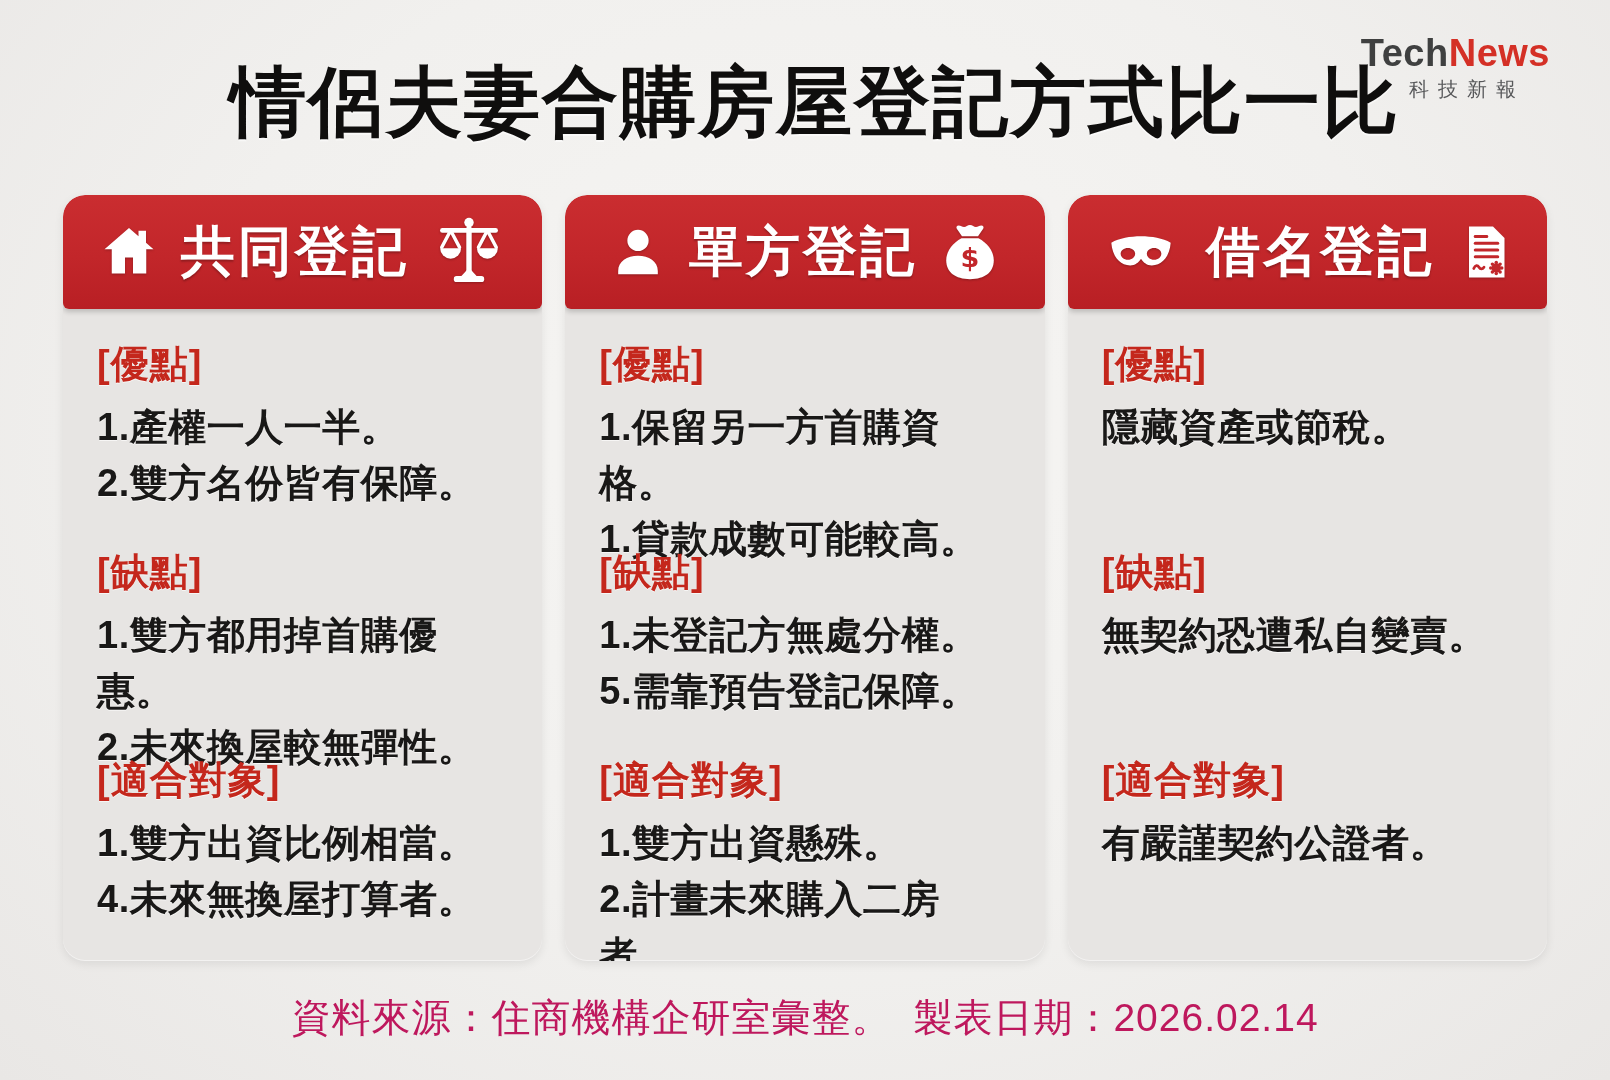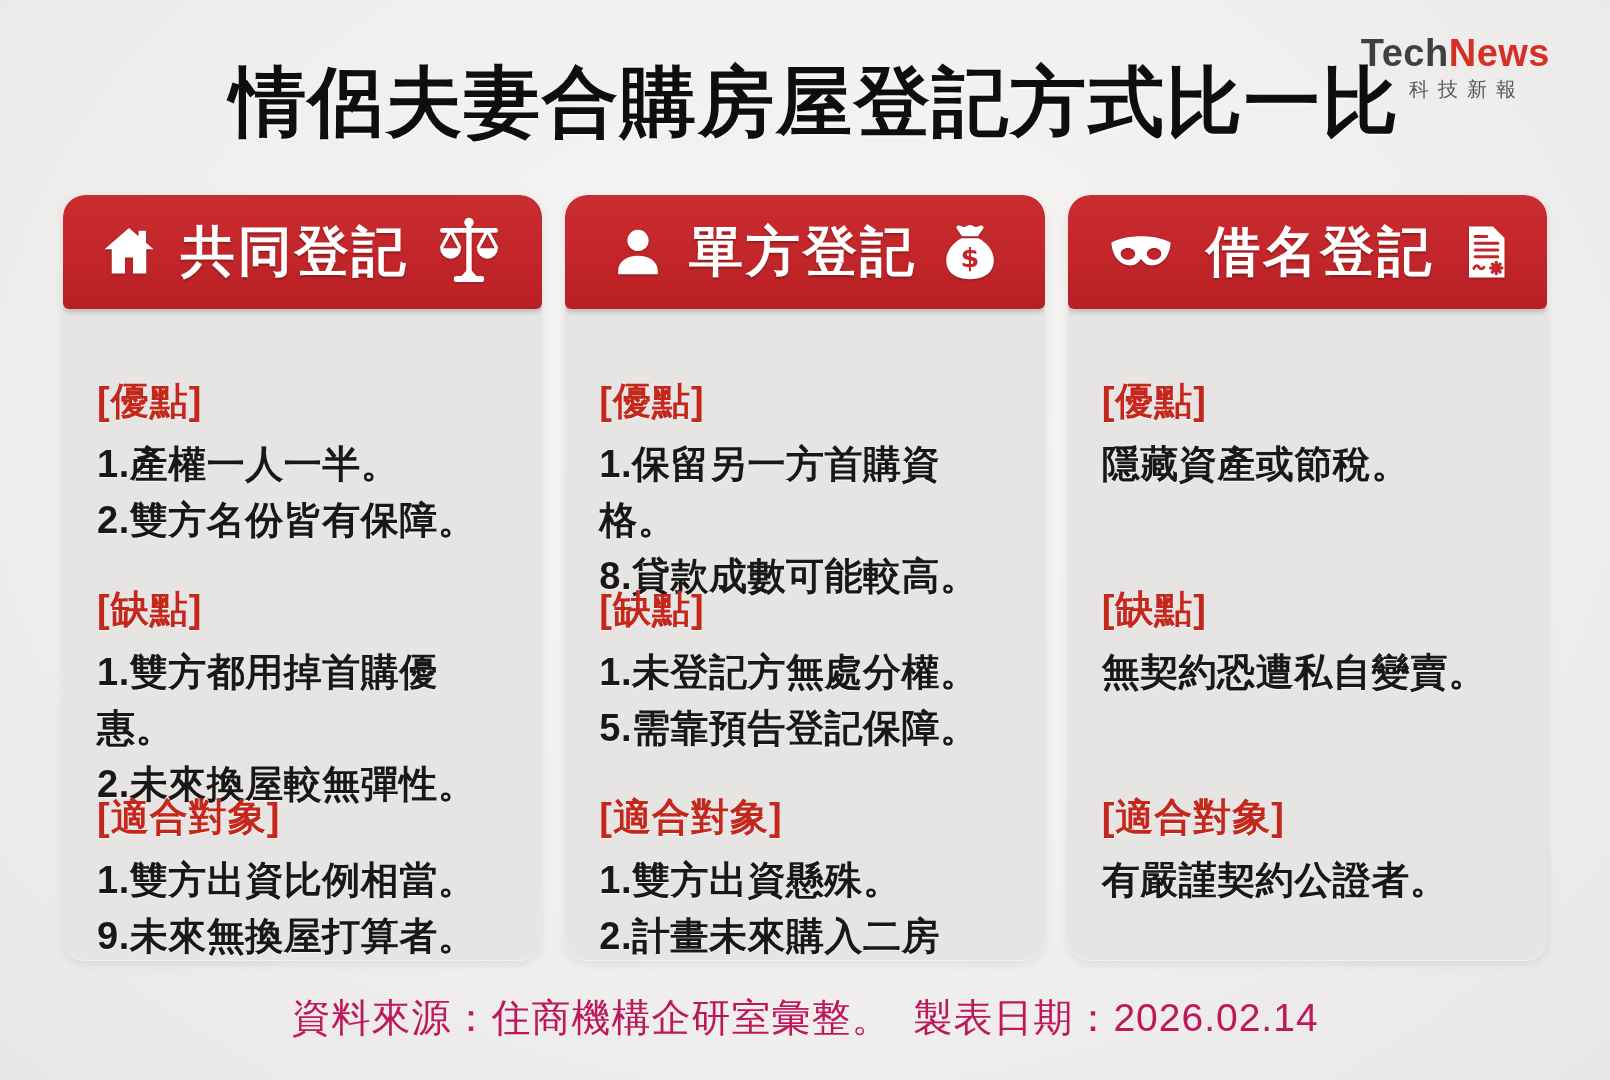--- a/index.html
+++ b/index.html
@@ -48,21 +48,21 @@
     text-shadow:0 2px 2px rgba(0,0,0,.25);
   }
   .card-icon{display:inline-flex;align-items:center;justify-content:center;}
   .card-icon svg{width:100%;height:100%;filter:drop-shadow(0 1px 1px rgba(0,0,0,.25));}
   [data-name="house-icon"]{width:60px;height:60px;}
   [data-name="scales-icon"]{width:76px;height:76px;}
   [data-name="person-icon"]{width:58px;height:58px;}
   [data-name="money-bag-icon"]{width:62px;height:62px;}
   [data-name="mask-icon"]{width:86px;height:64px;}
   [data-name="contract-icon"]{width:60px;height:66px;}
-  .card-body{padding:30px 34px 0;margin-top:37px;}
+  .card-body{padding:30px 34px 0;}
   .card-section{height:208px;}
   .section-label{
     font-size:38px;font-weight:900;color:var(--label-red);
     margin-bottom:10px;letter-spacing:1px;
     text-shadow:0 1px 0 rgba(255,255,255,.65);
   }
   .section-item{
     font-size:38px;font-weight:700;color:var(--text-dark);
     line-height:1.47;letter-spacing:.5px;
     text-shadow:0 1px 0 rgba(255,255,255,.65);
@@ -123,21 +123,21 @@
 
   <div class="section-item" data-name="section-item">2.未來換屋較無彈性。</div>
 </div>
   </div>
 
   <div class="card-section" data-name="card-section">
     <div class="section-label" data-name="section-label">[適合對象]</div>
     <div class="section-items" data-name="section-items">
   <div class="section-item" data-name="section-item">1.雙方出資比例相當。</div>
 
-  <div class="section-item" data-name="section-item">9.未來無換屋打算者。</div>
+  <div class="section-item" data-name="section-item">4.未來無換屋打算者。</div>
 </div>
   </div>
 </div>
   </section>
 
   <section class="card" data-name="registration-card">
     <header class="card-header" data-name="card-header">
       <span class="card-icon" data-name="person-icon">
     <svg viewBox="0 0 24 24">
               <path fill="#fff" d="M12 2.8a4.4 4.4 0 1 1 0 8.8 4.4 4.4 0 0 1 0-8.8zM3.8 21.2v-1.3c0-3.9 3.7-6.3 8.2-6.3s8.2 2.4 8.2 6.3v1.3z"></path>
@@ -151,21 +151,21 @@
       <text x="12" y="17.8" text-anchor="middle" font-size="10.5" font-weight="bold" fill="var(--header-red)" font-family="'DejaVu Sans', sans-serif">$</text>
     </svg>
   </span>
     </header>
     <div class="card-body" data-name="card-body">
   <div class="card-section" data-name="card-section">
     <div class="section-label" data-name="section-label">[優點]</div>
     <div class="section-items" data-name="section-items">
   <div class="section-item" data-name="section-item">1.保留另一方首購資格。</div>
 
-  <div class="section-item" data-name="section-item">8.貸款成數可能較高。</div>
+  <div class="section-item" data-name="section-item">1.貸款成數可能較高。</div>
 </div>
   </div>
 
   <div class="card-section" data-name="card-section">
     <div class="section-label" data-name="section-label">[缺點]</div>
     <div class="section-items" data-name="section-items">
   <div class="section-item" data-name="section-item">1.未登記方無處分權。</div>
 
   <div class="section-item" data-name="section-item">5.需靠預告登記保障。</div>
 </div>

